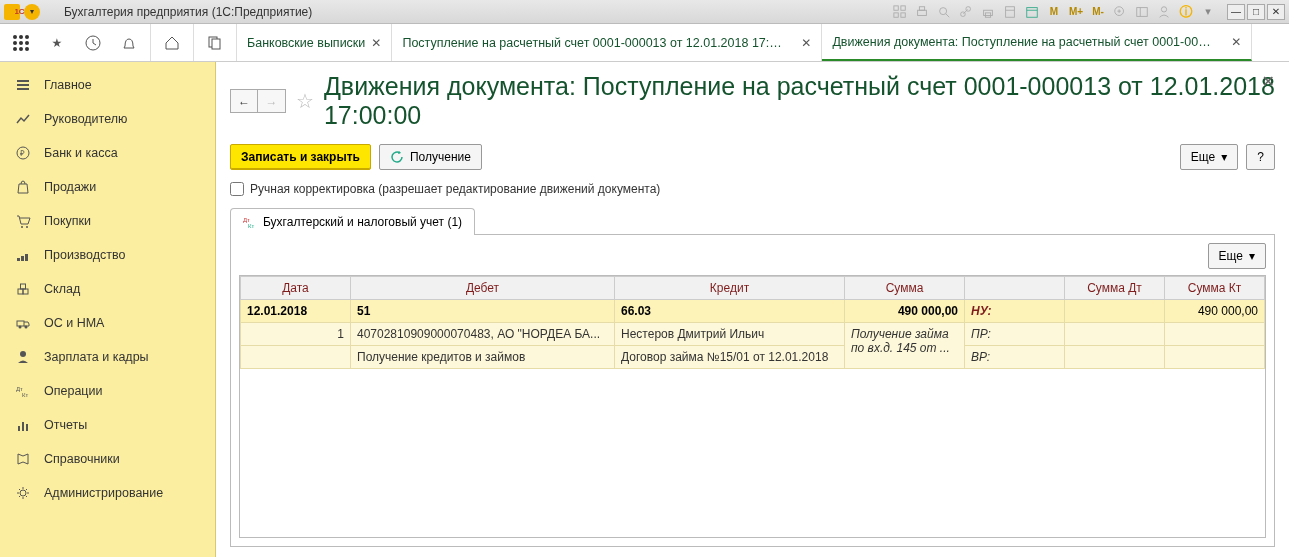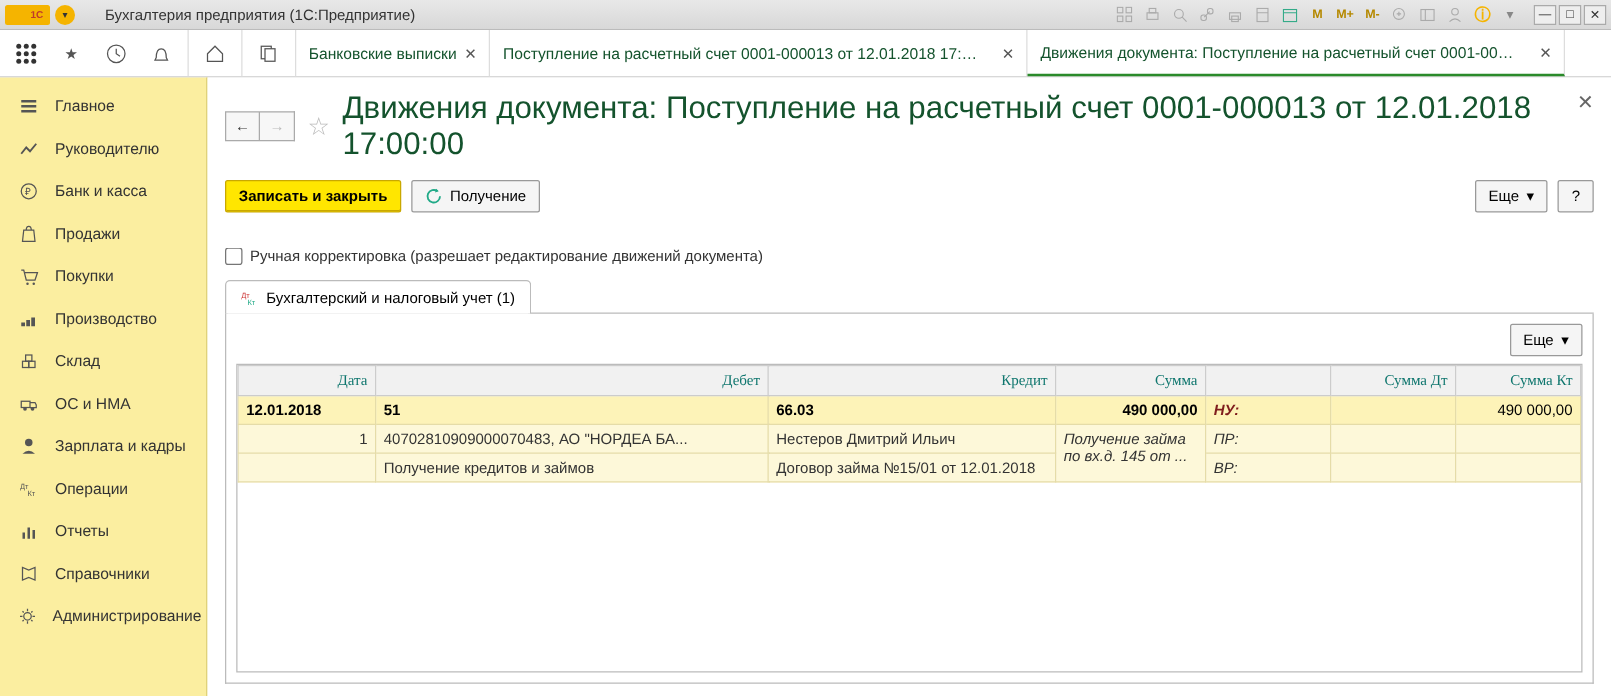--- a/index.html
+++ b/index.html
@@ -1,20 +1,20 @@
 <!DOCTYPE html>
 <html><head>
 <meta charset="utf-8">
 <style>
 * { box-sizing: border-box; margin: 0; padding: 0; font-family: Arial, sans-serif; }
 body { background: #fff; font-size: 12px; width: 1289px; height: 557px; overflow: hidden; }
 
 
 .titlebar { height: 24px; background: linear-gradient(#e8e8e8,#d8d8d8); border-bottom: 1px solid #bbb; display: flex; align-items: center; padding: 0 4px; gap: 4px; }
-.titlebar .logo { width: 36px; height: 16px; background: #f5b400; border-radius: 2px; position: relative; font-size: 8px; font-weight: bold; color: #c0392b; display: flex; align-items: center; justify-content: center; padding-left: 15px; }
+.titlebar .logo { width: 16px; height: 16px; background: #f5b400; border-radius: 2px; position: relative; font-size: 8px; font-weight: bold; color: #c0392b; display: flex; align-items: center; justify-content: center; padding-left: 15px; }
 .titlebar .dd { width: 16px; height: 16px; background: #f5b400; border-radius: 50%; display: flex; align-items: center; justify-content: center; font-size: 8px; color: #333; }
 .titlebar .title { flex: 0 0 auto; color: #333; margin-left: 20px; }
 .titlebar .spacer { flex: 1; }
 .titlebar .tb-icons { display: flex; gap: 4px; align-items: center; }
 .tb-icon { width: 18px; height: 18px; display: flex; align-items: center; justify-content: center; color: #888; font-size: 11px; cursor: pointer; }
 .tb-icon svg { width: 14px; height: 14px; }
 .tb-icon.m { color: #b58900; font-weight: bold; font-size: 10px; }
 .tb-icon.info { color: #f5b400; font-weight: bold; font-size: 13px; }
 .tb-icon.user { color: #888; }
 .win-btns { display: flex; gap: 2px; margin-left: 6px; }
@@ -29,38 +29,38 @@
 .tabs { display: flex; flex: 1; align-items: stretch; }
 .tab { display: flex; align-items: center; padding: 0 10px; border-right: 1px solid #ddd; max-width: 240px; gap: 6px; cursor: pointer; position: relative; }
 .tab.wider { max-width: 430px; flex: 1; gap: 16px; }
 .tab.active { border-bottom: 2px solid #2a8a2a; }
 .tab .label { white-space: nowrap; overflow: hidden; text-overflow: ellipsis; flex: 1; font-size: 12.5px; color: #14532d; }
 .tab .close { color: #555; font-size: 12px; cursor: pointer; }
 .toolbar-pad { width: 30px; }
 
 
 .layout { display: flex; height: calc(100% - 62px); }
-.sidebar { width: 166px; background: #fbeea0; border-right: 1px solid #d8c96e; padding-top: 6px; }
+.sidebar { width: 216px; background: #fbeea0; border-right: 1px solid #d8c96e; padding-top: 6px; }
 .side-item { display: flex; align-items: center; gap: 12px; padding: 8px 14px; cursor: pointer; color: #333; font-size: 12.5px; }
 .side-icon { width: 18px; height: 18px; display: flex; align-items: center; justify-content: center; color: #555; }
 .side-icon svg { width: 16px; height: 16px; }
 
 .content { flex: 1; background: #fff; padding: 10px 14px 0 14px; display: flex; flex-direction: column; position: relative; }
 
 
 .pg-header { display: flex; align-items: center; gap: 10px; }
 .nav-btn { width: 28px; height: 24px; border: 1px solid #aaa; background: #f7f7f7; display: flex; align-items: center; justify-content: center; cursor: pointer; color: #333; }
 .nav-btns { display: flex; }
 .nav-btns .nav-btn:last-child { border-left: none; color: #bbb; }
 .star-btn { color: #bbb; font-size: 20px; cursor: pointer; }
 .page-title { font-size: 25px; color: #14532d; }
 .close-page { position: absolute; right: 14px; top: 10px; font-size: 16px; color: #666; cursor: pointer; }
 
 
-.action-row { display: flex; align-items: center; gap: 8px; margin: 14px 0 28px 0; }
+.action-row { display: flex; align-items: center; gap: 8px; margin: 14px 0 12px 0; }
 .btn { height: 26px; border: 1px solid #999; background: #f5f5f5; padding: 0 10px; display: inline-flex; align-items: center; gap: 6px; cursor: pointer; font-size: 12px; border-radius: 2px; }
 .btn.primary { background: #ffe600; border-color: #c9a800; font-weight: bold; box-shadow: inset 0 -1px 0 #c9a800; }
 .btn .ic { display: inline-flex; }
 .btn .ic svg { width: 14px; height: 14px; }
 .action-spacer { flex: 1; }
 
 
 .check-row { display: flex; align-items: center; gap: 6px; margin-bottom: 8px; color: #333; }
 .check-row input { width: 14px; height: 14px; }
 
@@ -68,21 +68,21 @@
 .subtabs { display: flex; align-items: flex-end; border-bottom: 1px solid #bbb; margin-top: 4px;}
 .subtab { display: flex; align-items: center; gap: 6px; padding: 6px 12px; border: 1px solid #bbb; border-bottom: none; background: #fff; border-radius: 4px 4px 0 0; margin-bottom: -1px; cursor: pointer; font-size: 12px; }
 .subtab .tab-ic { display: inline-flex; }
 .subtab .tab-ic svg { width: 14px; height: 14px;}
 
 
 .table-wrap { border: 1px solid #bbb; border-top: none; padding: 8px; flex: 1; display: flex; flex-direction: column; min-height: 0; margin-bottom: 10px;}
 .table-actions { display: flex; justify-content: flex-end; margin-bottom: 6px; }
 .grid { border: 1px solid #bbb; flex: 1; overflow: auto; background: #fff; }
 table { border-collapse: collapse; width: 100%; font-size: 12px; }
-th { background: #f1f1f1; border: 1px solid #ccc; padding: 4px 6px; text-align: right; font-weight: normal; color: #0f766e; font-family: Liberation Serif, serif; }
+th { background: #f1f1f1; border: 1px solid #ccc; padding: 4px 6px; text-align: center; font-weight: normal; color: #7f1d1d; }
 td { border: 1px solid #e5dca8; padding: 4px 6px; vertical-align: top; }
 tr.hdr-row td { background: #fdf3b8; font-weight: bold; }
 tr.sub-row td { background: #fdf8d9; color: #333; }
 td.num { text-align: right; }
 td.italic { font-style: italic; color: #777; }
 td.lbl { color: #7f1d1d; font-style: italic; width: 40px;}
 .col-date { width: 110px; }
 .col-debit { width: 256px; }
 .col-credit { width: 230px; }
 .col-sum { width: 120px; }

